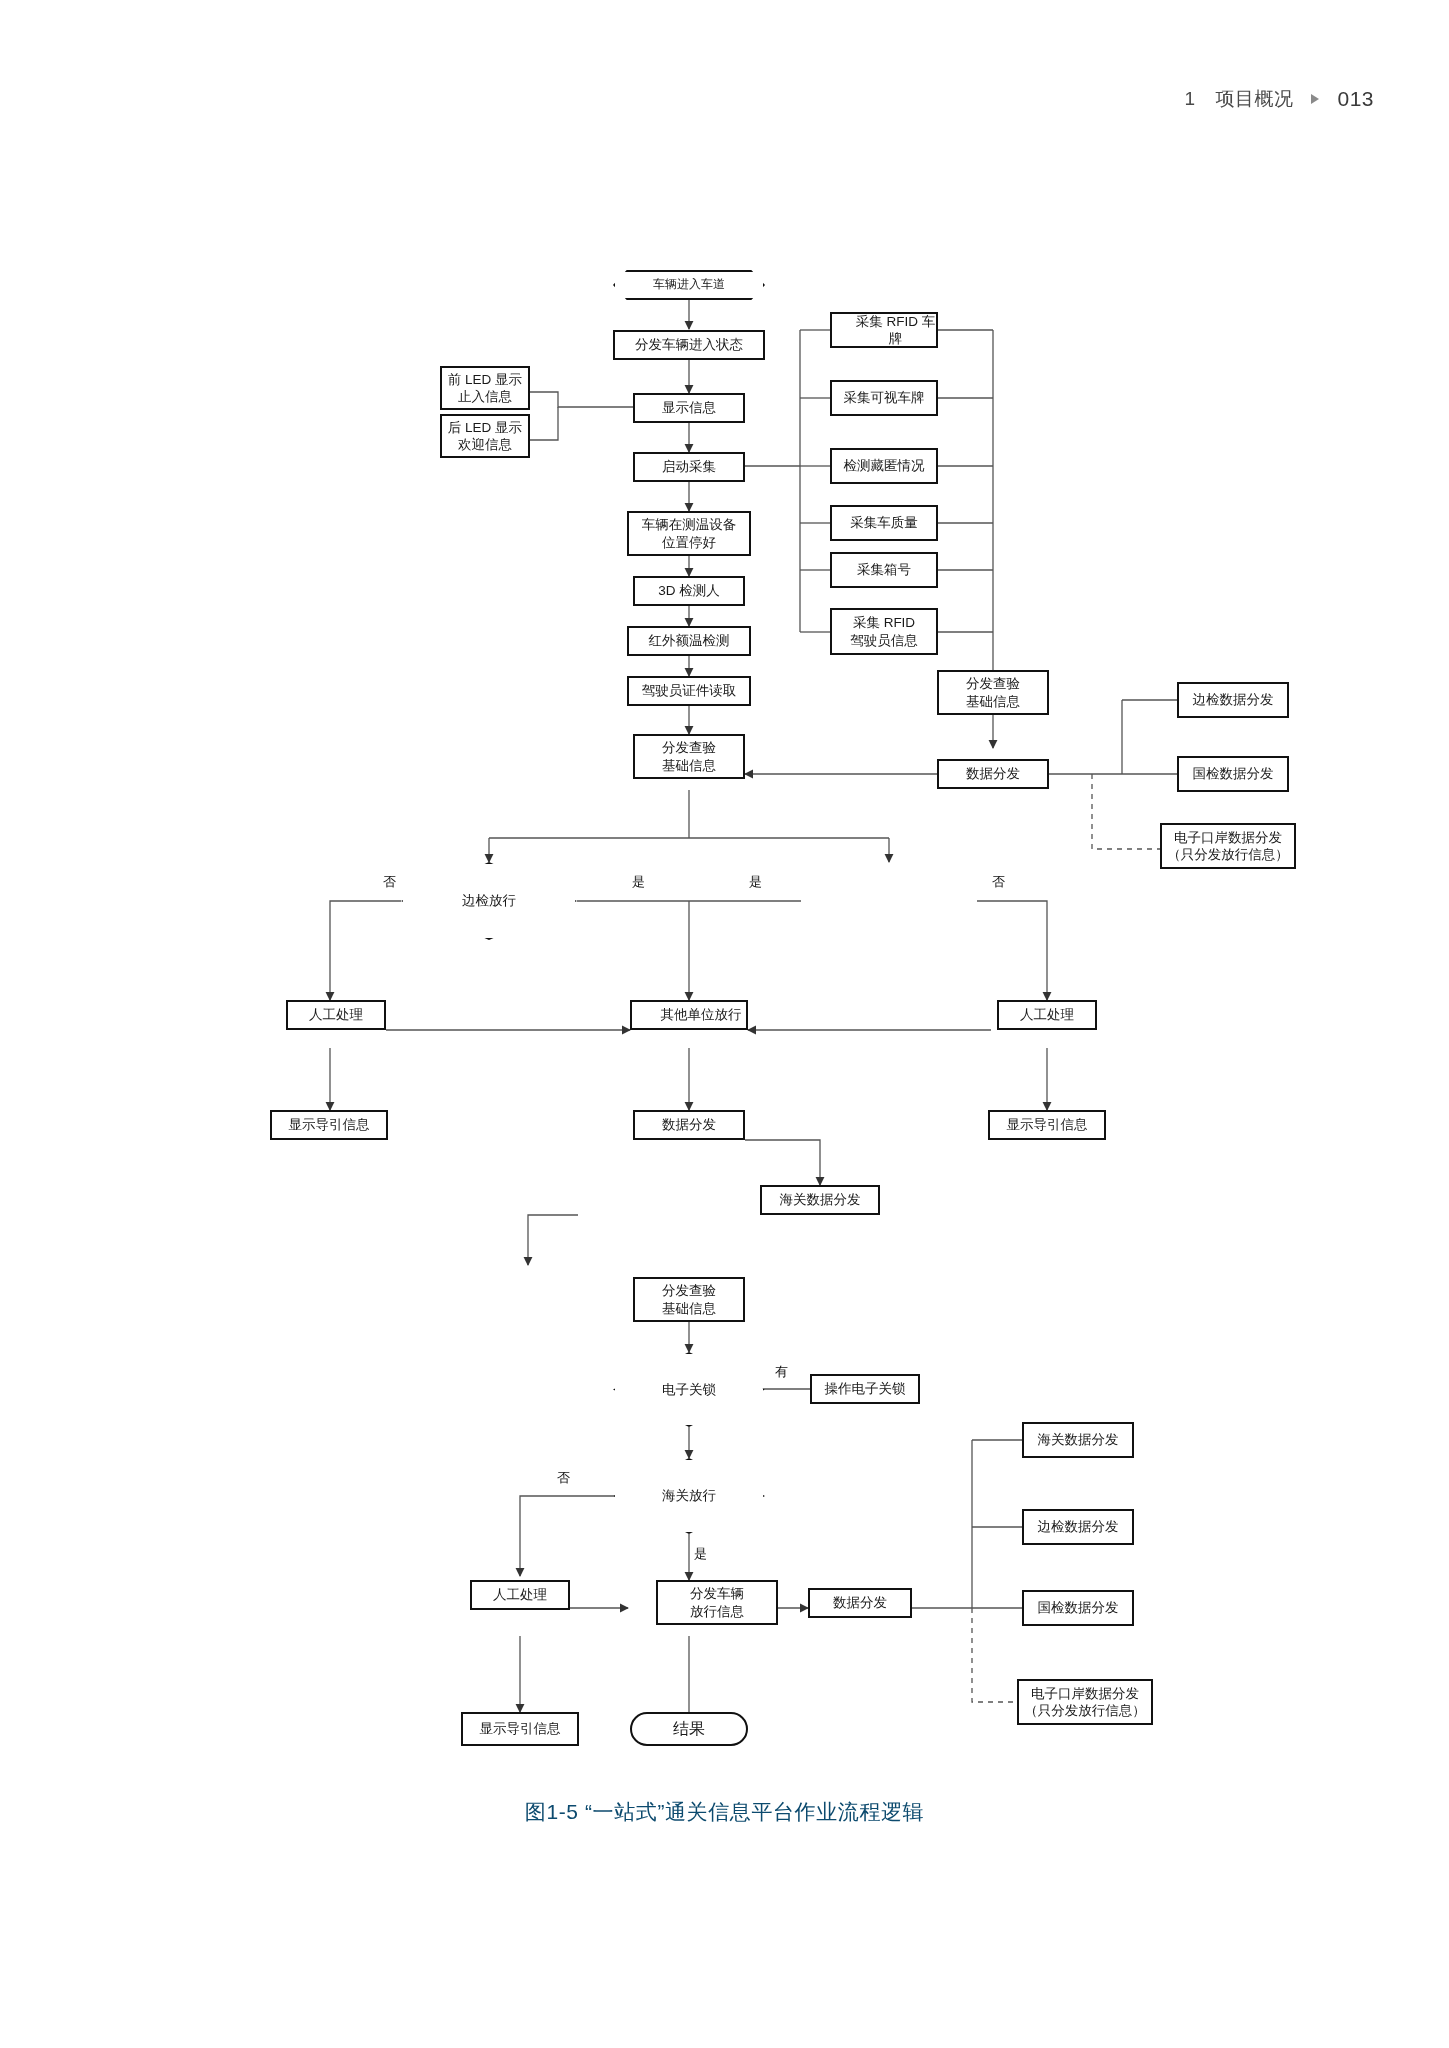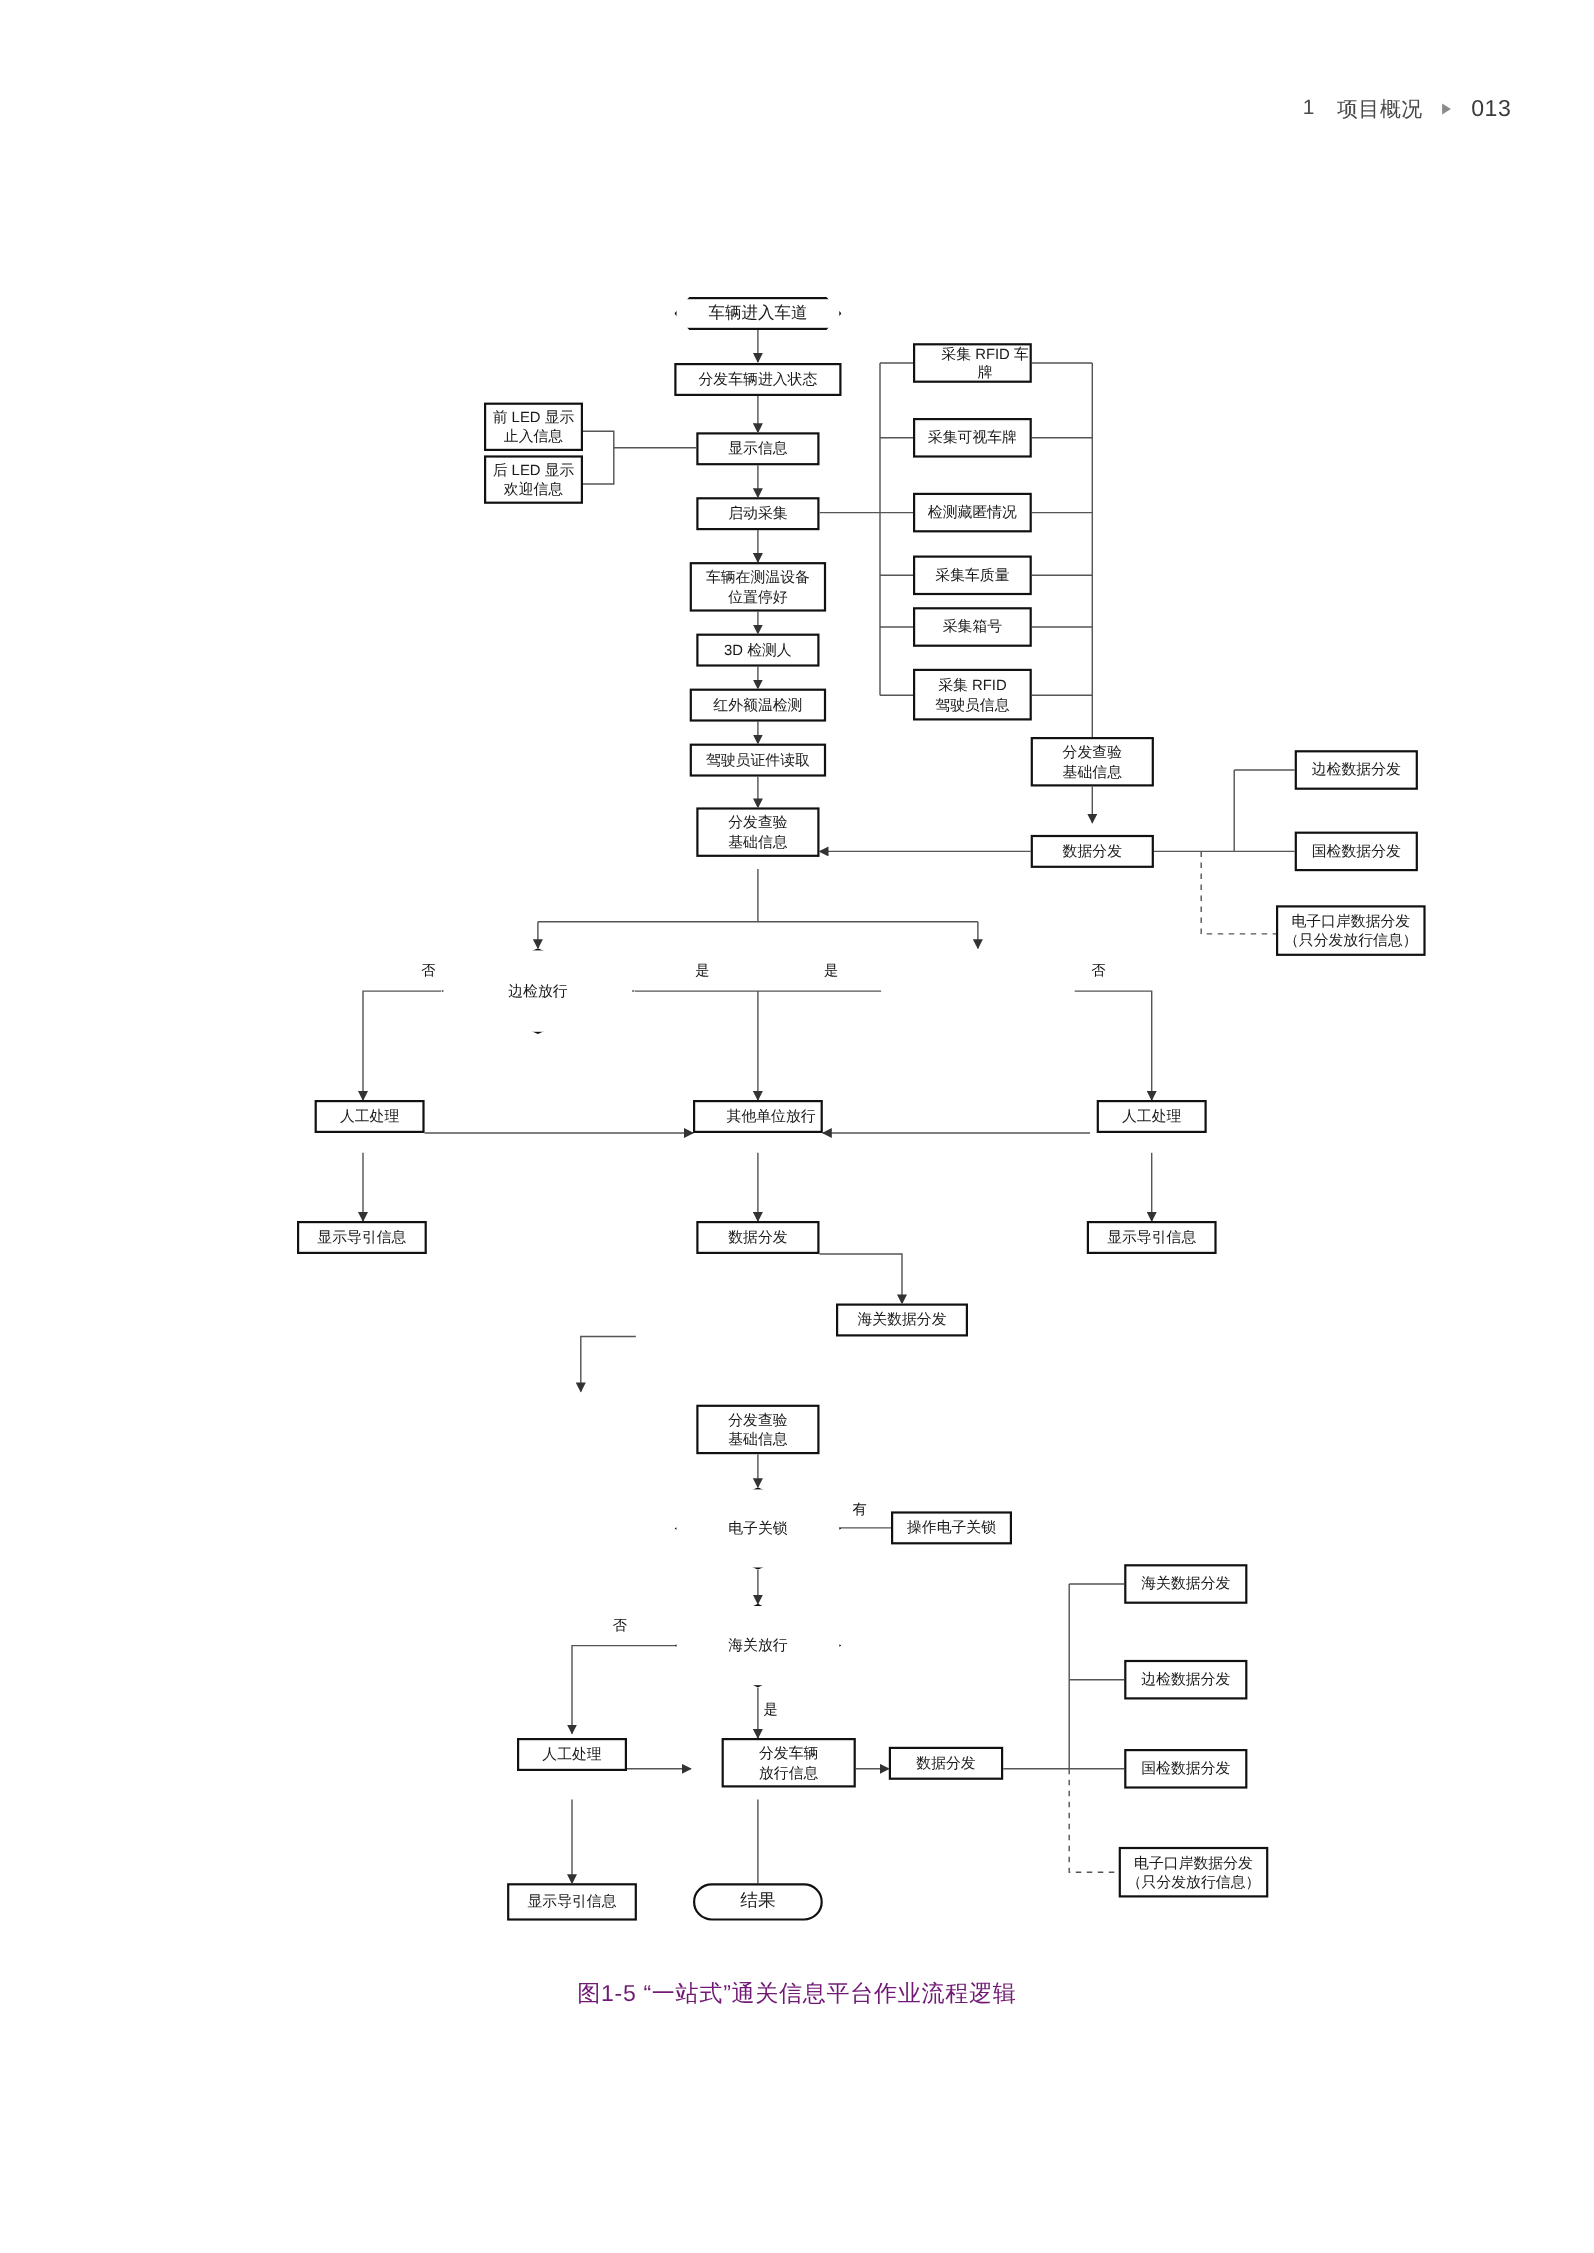--- a/index.html
+++ b/index.html
@@ -73,21 +73,21 @@
 
   
   .box {
     border: 2px solid #111;
     font-size: 13.5px;
   }
 
   
   .hexnode {
     border: none;
-    font-size: 15px;
+    font-size: 12px;
     background: transparent;
   }
   .hexnode .hexbg {
     position: absolute;
     left: 0; top: 0; right: 0; bottom: 0;
     background: #ffffff;
     border: 2px solid #111;
     clip-path: polygon(9% 0%, 91% 0%, 100% 50%, 91% 100%, 9% 100%, 0% 50%);
   }
   .hexnode .lbl { position: relative; z-index: 1; }
@@ -125,21 +125,21 @@
   }
 
   
   #fig-caption {
     position: absolute;
     left: 0;
     top: 1798px;
     width: 1449px;
     text-align: center;
     font-size: 21px;
-    color: #701a75;
+    color: #0c4a6e;
     letter-spacing: .6px;
   }
 </style>
 </head>
 <body>
 
 <div id="page-header">
   <span class="hdr-num">1</span>
   <span class="hdr-title">项目概况</span>
   <span class="hdr-tri"></span>

